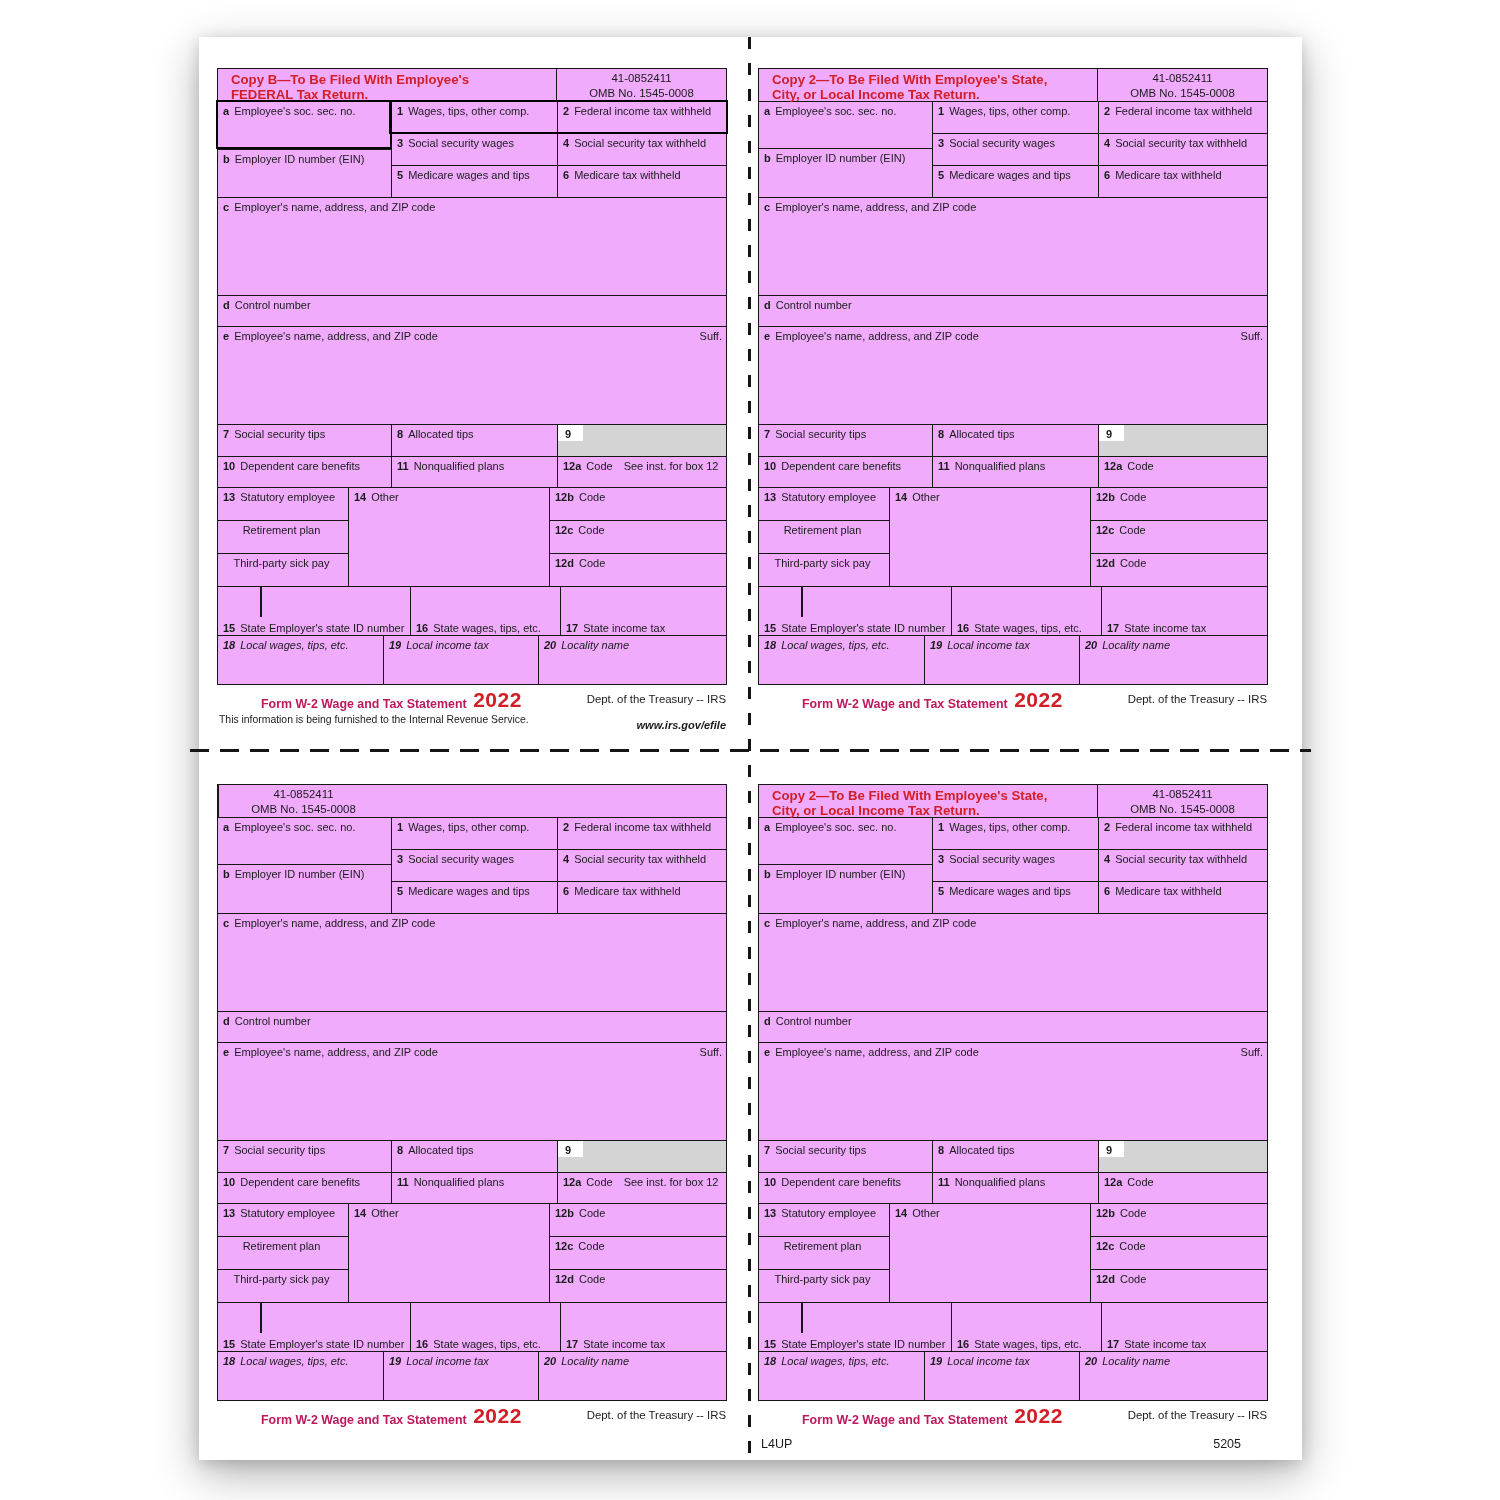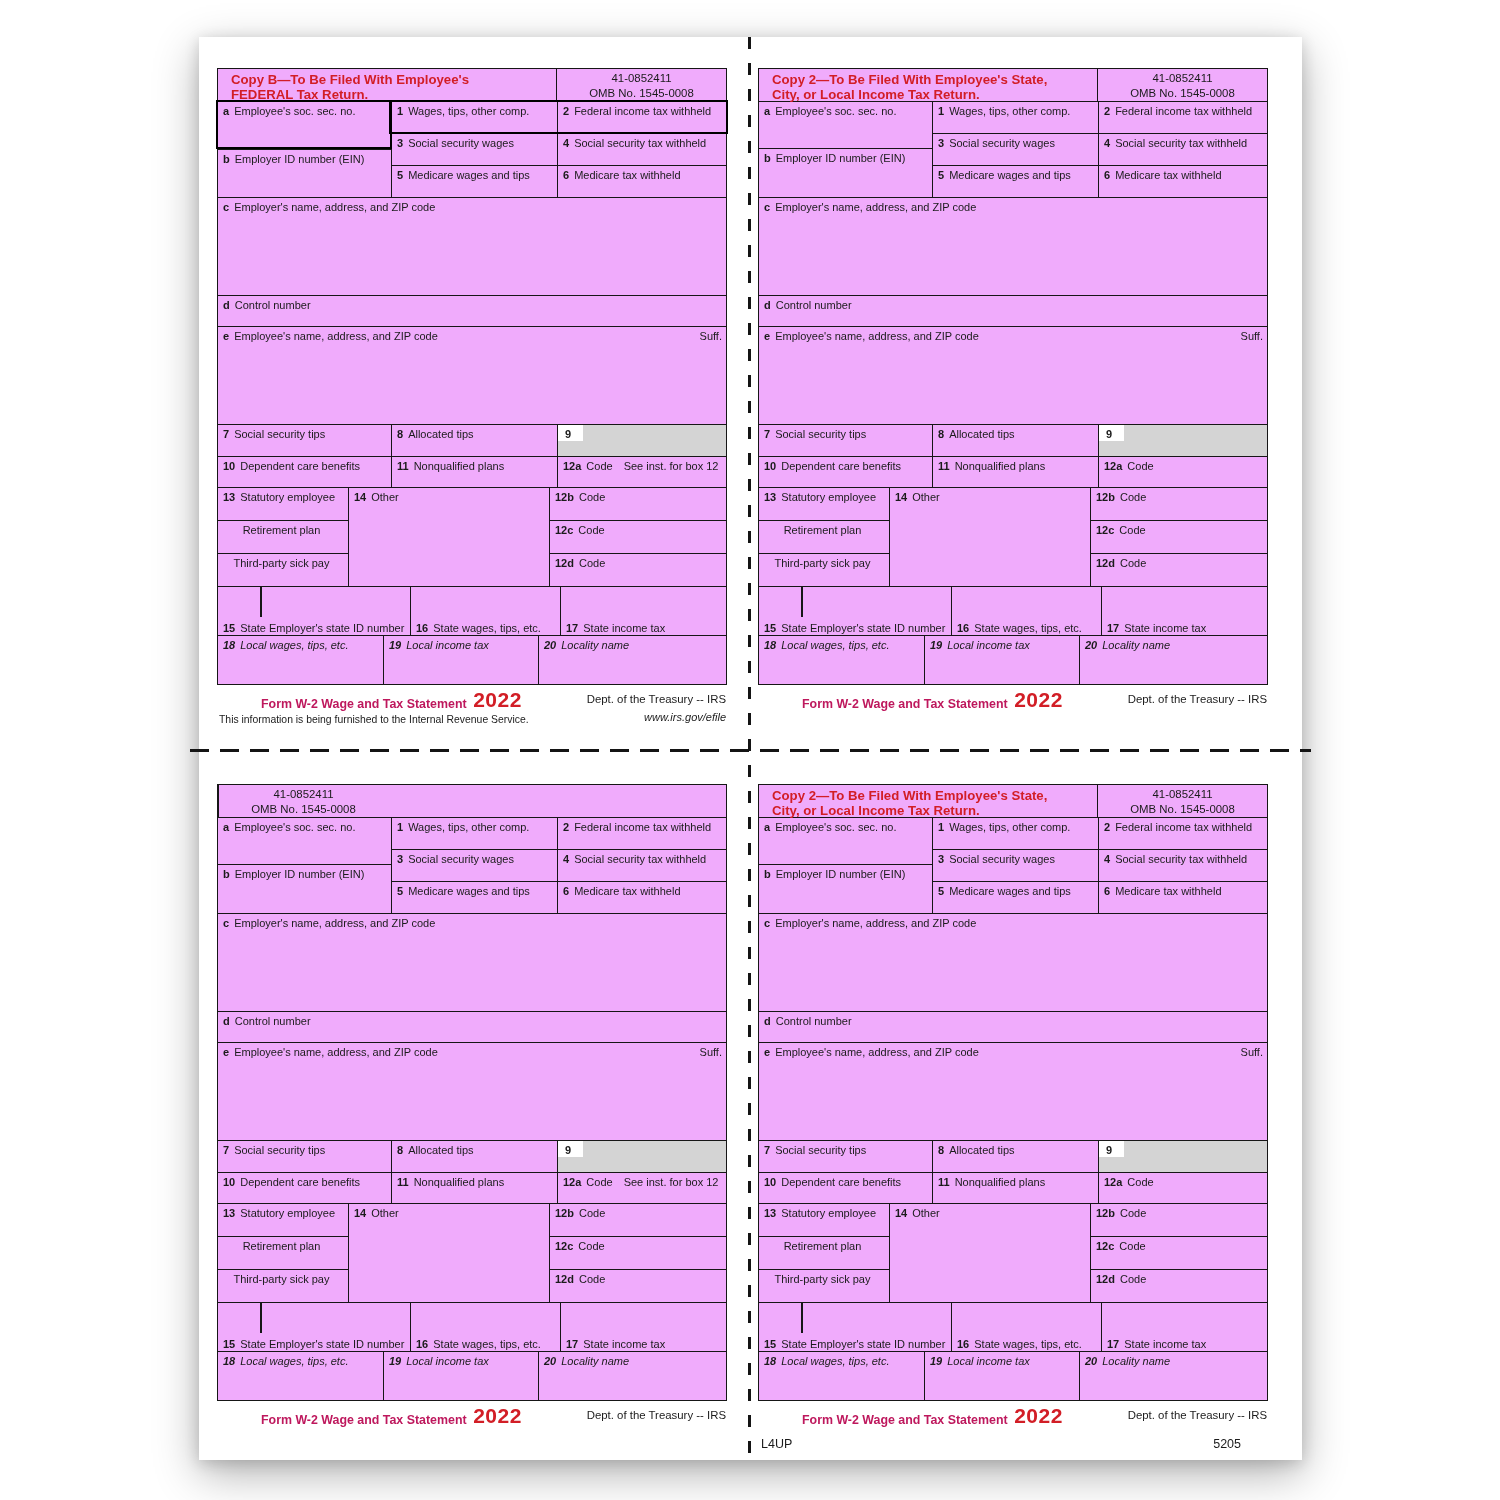--- a/index.html
+++ b/index.html
@@ -67,21 +67,21 @@
   .mini { position:absolute; left:42px; top:0; width:1.5px; height:30px; background:#161616; }
 
   .emph { position:absolute; border:2.5px solid #000; pointer-events:none; }
 
   .foot { position:relative; margin-top:3px; height:58px; font-size:11.3px; }
   .f-name { position:absolute; left:0; top:9px; color:#be185d; font-weight:bold; font-size:12.4px;margin-left:44px; }
   .f-year { position:absolute; left:55%; top:0; transform:translateX(-50%);
             color:#d21e26; font-weight:bold; font-size:21px; letter-spacing:.5px; }
   .f-dept { position:absolute; right:1px; top:5px; font-size:11.4px; }
   .f-fine { position:absolute; left:2px; top:26px; font-size:10.4px; line-height:1.15; }
-  .f-efile{ position:absolute; right:1px; top:23px; font-size:11px; font-style:italic; font-weight:normal; }
+  .f-efile{ position:absolute; right:1px; top:31px; font-size:11px; font-style:italic; font-weight:bold; }
   .f-codeL{ position:absolute; left:3px;  top:33px; font-size:12.5px; }
   .f-codeR{ position:absolute; right:27px; top:33px; font-size:12.5px; }
 </style>
 </head>
 <body>
 
 <div class="sheet">
   <div class="vdash"></div>
   <div class="hdash"></div>
 

